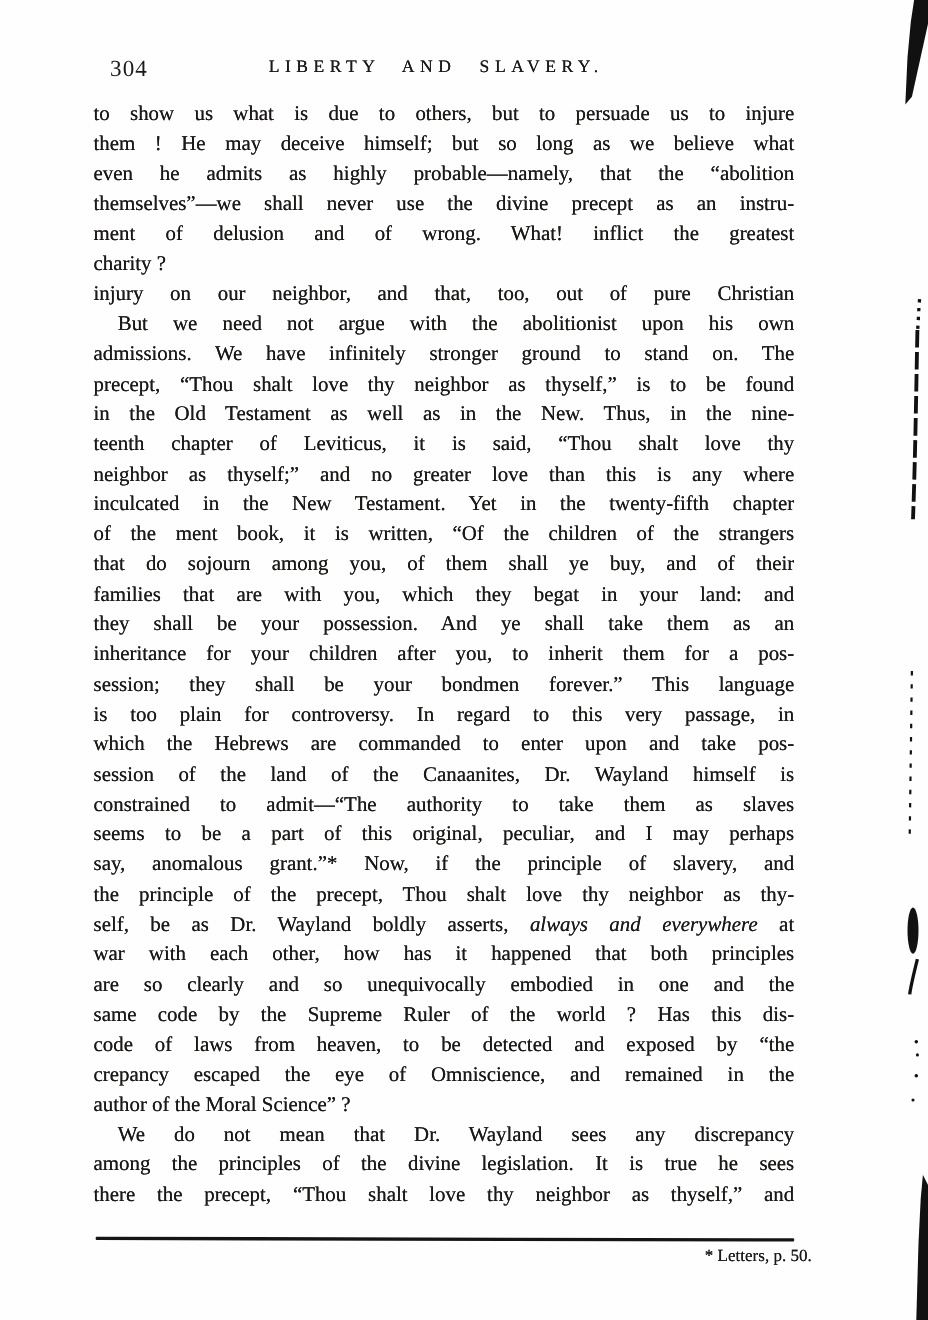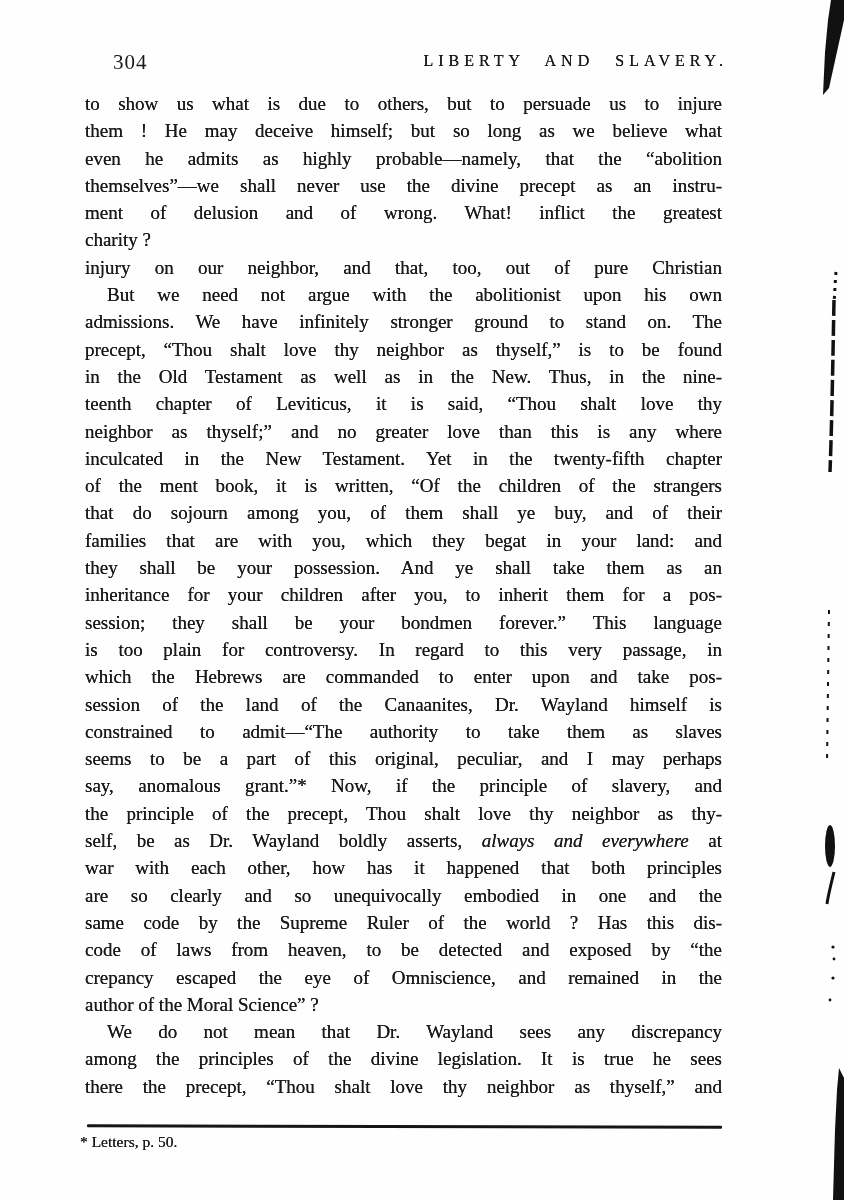--- a/index.html
+++ b/index.html
@@ -6,29 +6,29 @@
   body { width: 844px; height: 1200px; background: #ffffff; }
   .page {
     position: relative;
     width: 844px; height: 1200px;
     background: #fefefe;
     overflow: hidden;
     color: #1c1a18;
     font-family: "Liberation Serif", "DejaVu Serif", serif;
   }
   .running-head {
-    position: absolute; top: 48px; left: 91px; width: 637px; height: 30px;
+    position: absolute; top: 48px; left: 78px; width: 637px; height: 30px;
   }
   .page-number {
     position: absolute; left: 22px; top: 2px;
     font-size: 21px; letter-spacing: 1px;
   }
   .running-title {
     position: absolute; left: 0; right: 0; top: 4px;
-    text-align: right;
+    text-align: center;
     font-size: 16px; letter-spacing: 5px; word-spacing: 12px;
     text-shadow: 0 0 0.4px currentColor;
   }
   .text-block {
     position: absolute; top: 90px; left: 85px; width: 637px;
     font-size: 19px; line-height: 27.3px;
     text-shadow: 0 0 0.3px currentColor;
   }
   .paragraph { margin: 0; }
   .line {
@@ -37,22 +37,22 @@
     white-space: normal;
   }
   .line.no-justify { text-align-last: left; }
   .line.indent { text-indent: 22px; }
   .line em { font-style: italic; }
   .footnote-rule {
     position: absolute; top: 1125px; left: 87px; width: 635px; height: 3px;
     background: #171513; border-radius: 1px; transform: rotate(0.12deg);
   }
   .footnote {
-    position: absolute; top: 1133px; left: 80px; width: 637px;
-    text-align: left; font-size: 15.5px;
+    position: absolute; top: 1133px; left: 101px; width: 637px;
+    text-align: right; font-size: 15.5px;
     text-shadow: 0 0 0.4px currentColor;
   }
   .artifacts {
     position: absolute; inset: 0; pointer-events: none;
   }
 </style>
 </head>
 <body>
 
 <div class="page">

